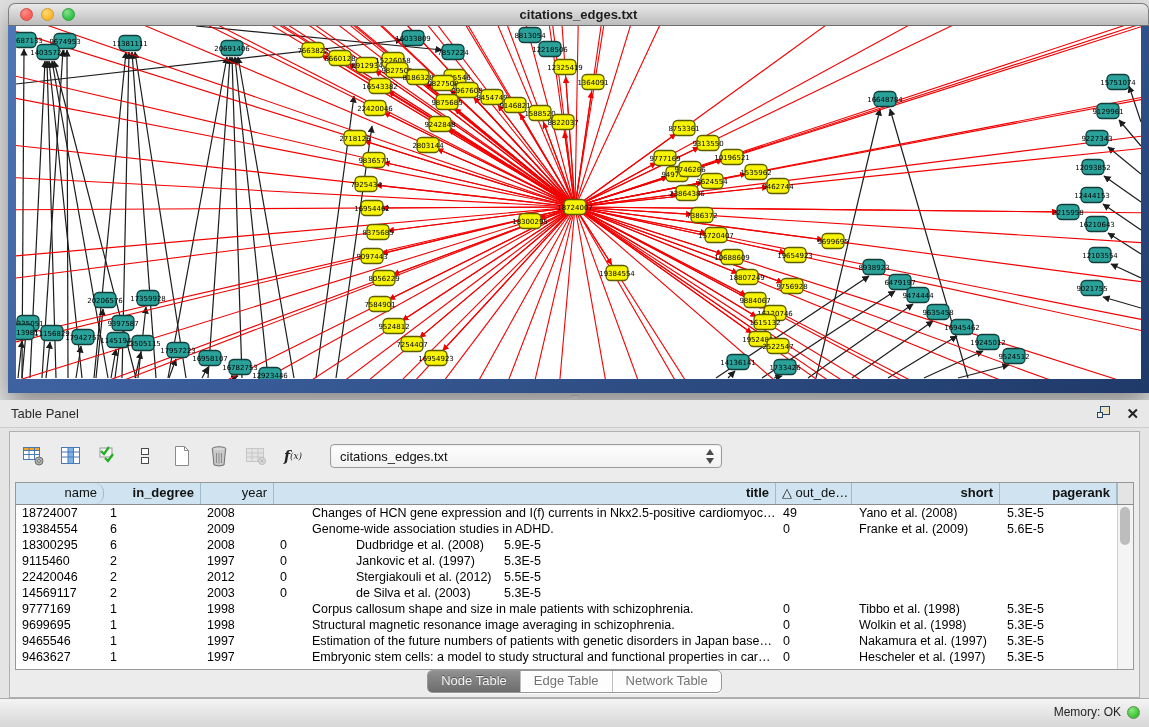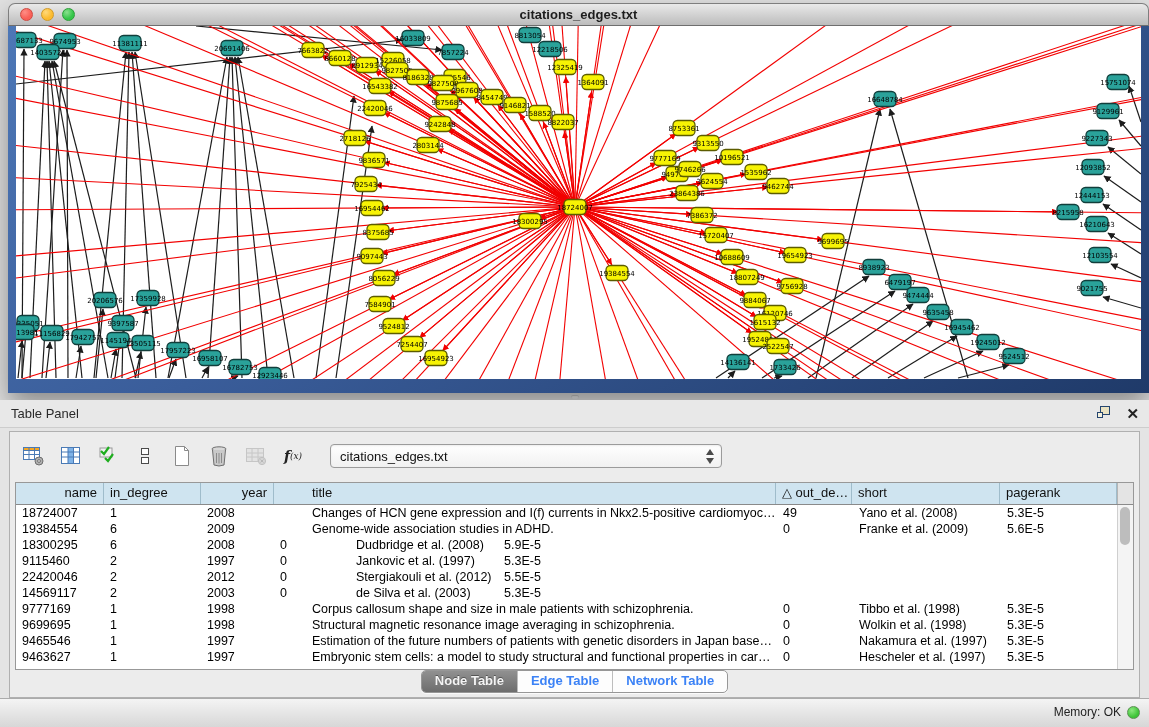--- a/index.html
+++ b/index.html
@@ -57,33 +57,33 @@
   
   .table-wrap{position:absolute;left:5px;right:5px;top:50px;bottom:27px;background:#fff;
               border:1px solid #989898;display:flex;flex-direction:column;overflow:hidden;}
   .thead{display:flex;height:21px;background:#cfe4f0;border-bottom:1px solid #8a8a8a;flex:none;}
   .th{box-sizing:border-box;font-size:13px;line-height:20px;color:#111;
       border-right:1px solid #9fbccb;padding:0 6px;overflow:hidden;white-space:nowrap;}
   .tbody{flex:1;position:relative;overflow:hidden;}
   .tr{display:flex;height:16px;}
   .td{box-sizing:border-box;font-size:12.5px;line-height:16px;padding:0 6px;overflow:hidden;
       white-space:nowrap;color:#000;}
-  .c0{width:88px;} .c1{width:97px;} .c2{width:73px;} .c3{flex:1;margin-left:32px;} .c4{width:76px;}
+  .c0{width:88px;border-radius:9px;} .c1{width:97px;} .c2{width:73px;} .c3{flex:1;margin-left:32px;} .c4{width:76px;}
   .c5{width:148px;} .c6{width:117px;}
-  .th.c0,.th.c2{text-align:right;} .th.c1,.th.c3,.th.c5,.th.c6{text-align:left;}
+  .th.c0,.th.c2{text-align:right;} .th.c1,.th.c3,.th.c5,.th.c6{text-align:right;font-weight:bold;}
   .th.c4{text-align:center;}
   .scroll-head{width:15px;background:#e4e4e4;border-left:1px solid #b5b5b5;flex:none;}
   .vscroll{position:absolute;right:0;top:0;bottom:0;width:15px;background:#f4f4f4;
            border-left:1px solid #cfcfcf;}
   .vthumb{position:absolute;left:2px;top:2px;width:10px;height:38px;border-radius:6px;background:#bdbdbd;}
   
   .tabbar{position:absolute;left:0;right:0;bottom:4px;display:flex;justify-content:center;}
   .segment{display:flex;border:1px solid #979797;border-radius:5px;overflow:hidden;background:#fdfdfd;
-           box-shadow:0 1px 1px rgba(255,255,255,.8);font-weight:bold;}
-  .seg{padding:1px 13px 2px;font-size:13px;line-height:18px;color:#3b82f6;border-right:1px solid #bdbdbd;}
+           box-shadow:0 1px 1px rgba(255,255,255,.8);}
+  .seg{padding:1px 13px 2px;font-size:13px;line-height:18px;color:#737373;border-right:1px solid #bdbdbd;}
   .seg:last-child{border-right:none;}
   .seg.selected{background:linear-gradient(#909090,#6d6d6d);color:#f4f4f4;text-shadow:0 -1px 0 #555;}
   
   .statusbar{position:absolute;left:0;right:0;bottom:0;height:28px;
              background:linear-gradient(#f4f4f4,#d7d7d7);border-top:1px solid #ababab;}
   .memory{position:absolute;right:9px;top:6px;display:flex;align-items:center;gap:6px;font-size:12px;color:#222;}
   .dot{width:13px;height:13px;border-radius:50%;
        background:radial-gradient(circle at 35% 30%,#8ce87e,#3dc437 65%);border:1px solid #5a8f52;box-sizing:border-box;}
 </style>
 </head>

